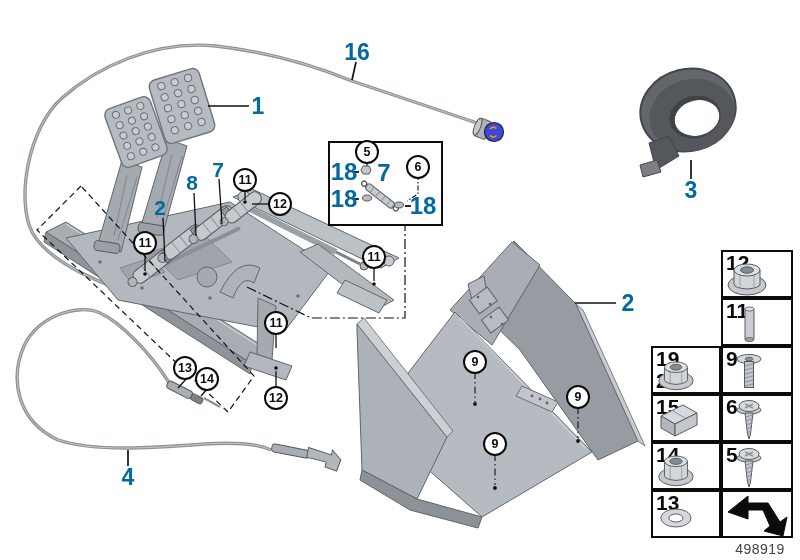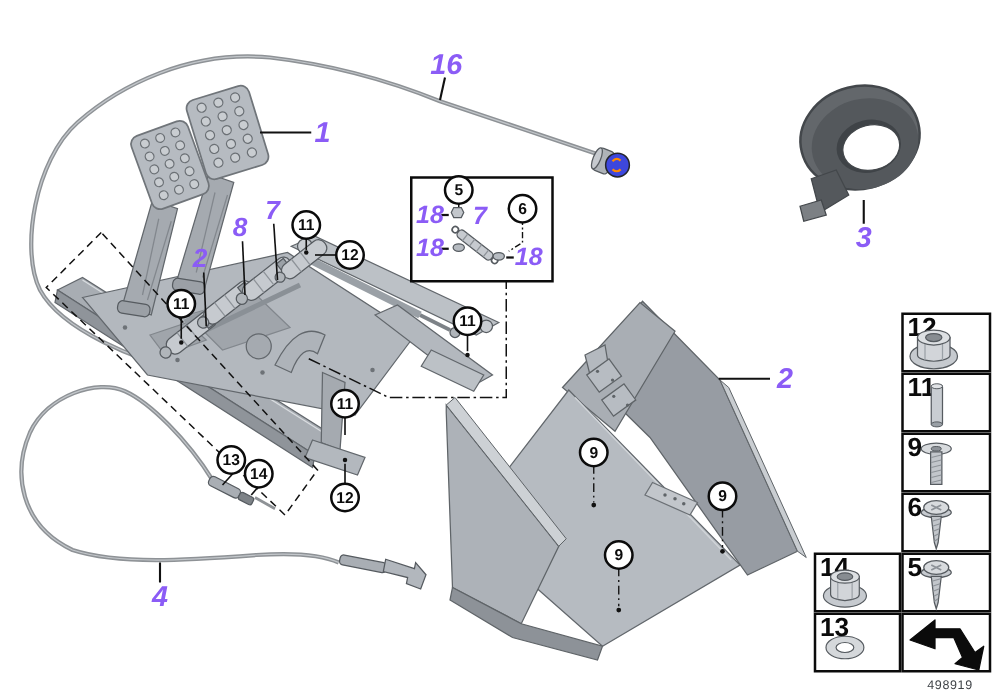--- a/index.html
+++ b/index.html
@@ -1,33 +1,33 @@
 <!DOCTYPE html>
 <html><head>
 <meta charset="utf-8">
 <style>
   html,body{margin:0;padding:0;background:#fff;}
   .stage{position:relative;width:800px;height:560px;background:#ffffff;overflow:hidden;
          font-family:"Liberation Sans",sans-serif;}
   svg{position:absolute;left:0;top:0;}
-  .lbl{position:absolute;transform:translate(-50%,-50%);font-weight:bold;color:#8b5cf6;
-       white-space:nowrap;line-height:1;font-style:italic;}
+  .lbl{position:absolute;transform:translate(-50%,-50%);font-weight:bold;color:#0369a1;
+       white-space:nowrap;line-height:1;}
   .s22{font-size:23px;}
   .s20{font-size:21px;}
-  .s17{font-size:20px;}
+  .s17{font-size:24px;}
   .co{position:absolute;width:20px;height:20px;margin-left:-12px;margin-top:-12px;
       border:2px solid #0b0b0b;border-radius:50%;background:#fff;color:#0b0b0b;
       font-size:12.5px;font-weight:bold;display:flex;align-items:center;justify-content:center;
       line-height:1;}
   .inset{position:absolute;left:328px;top:141px;width:111px;height:81px;border:2px solid #0b0b0b;
          background:transparent;}
   .cell{position:absolute;border:2px solid #0b0b0b;background:#fff;box-sizing:border-box;}
   .cellnum{position:absolute;left:3px;top:0px;font-size:21px;font-weight:bold;color:#0b0b0b;line-height:1.05;}
   .cellicon{position:absolute;right:1px;top:2px;}
-  .partnum{position:absolute;transform:translate(-50%,-50%);font-size:10px;color:#3f4347;letter-spacing:.5px;}
+  .partnum{position:absolute;transform:translate(-50%,-50%);font-size:14px;color:#3f4347;letter-spacing:.5px;}
 </style>
 </head>
 <body>
 
 <div class="stage">
 
 <svg width="800" height="560" viewBox="0 0 800 560">
 
   <g>
     <path d="M150,298 C110,288 50,265 32,232 C16,200 28,128 62,98 C96,68 152,40 216,46 C268,52 310,64 352,81 L477,123" fill="none" stroke="#8e9296" stroke-width="3.4"></path>
@@ -300,34 +300,57 @@
   </svg>
 </div>
 <div class="cell" style="left:721px;top:298px;width:72px;height:48px">
   <span class="cellnum">11</span>
   <svg class="cellicon" width="46" height="44" viewBox="0 0 46 44">
     <rect x="22" y="6" width="9" height="32" rx="1.5" fill="#c9cdd2" stroke="#565b60"></rect>
     <ellipse cx="26.5" cy="7" rx="4.5" ry="2" fill="#e0e2e5" stroke="#565b60" stroke-width="0.8"></ellipse>
     <ellipse cx="26.5" cy="37.5" rx="4.5" ry="2" fill="#9aa0a6" stroke="#565b60" stroke-width="0.8"></ellipse>
   </svg>
 </div>
+<div class="cell" style="left:651px;top:346px;width:70px;height:48px">
+  <span class="cellnum" style="top:0">
+    <span>19</span><br>
+    <span>20</span>
+  </span>
+  <svg class="cellicon" width="44" height="44" viewBox="0 0 46 44">
+    <ellipse cx="24" cy="31" rx="18" ry="9.5" fill="#c6cacf" stroke="#565b60"></ellipse>
+    <path d="M12,30 L12,17 L36,17 L36,30 Q36,34 24,35 Q12,34 12,30 Z" fill="#d2d5d9" stroke="#565b60"></path>
+    <line x1="18" y1="17" x2="18" y2="34" stroke="#9aa0a6"></line>
+        <line x1="30" y1="17" x2="30" y2="34" stroke="#9aa0a6"></line>
+    <ellipse cx="24" cy="17" rx="12" ry="5.5" fill="#dde0e3" stroke="#565b60"></ellipse>
+    <ellipse cx="24" cy="17" rx="6" ry="3" fill="#878c91" stroke="#565b60"></ellipse>
+  </svg>
+</div>
 <div class="cell" style="left:721px;top:346px;width:72px;height:48px">
   <span class="cellnum">9</span>
   <svg class="cellicon" width="46" height="44" viewBox="0 0 46 44">
     <ellipse cx="26" cy="9" rx="12" ry="4.5" fill="#d8dbde" stroke="#565b60"></ellipse>
     <ellipse cx="26" cy="9" rx="4" ry="1.8" fill="#8d9298" stroke="#565b60" stroke-width="0.8"></ellipse>
     <rect x="21.5" y="11.5" width="9" height="26" fill="#c2c6cb" stroke="#565b60"></rect>
     <line x1="22" y1="16" x2="30" y2="14" stroke="#8d9298"></line>
         <line x1="22" y1="20" x2="30" y2="18" stroke="#8d9298"></line>
     <line x1="22" y1="24" x2="30" y2="22" stroke="#8d9298"></line>
         <line x1="22" y1="28" x2="30" y2="26" stroke="#8d9298"></line>
     <line x1="22" y1="32" x2="30" y2="30" stroke="#8d9298"></line>
         <line x1="22" y1="36" x2="30" y2="34" stroke="#8d9298"></line>
   </svg>
 </div>
+<div class="cell" style="left:651px;top:394px;width:70px;height:48px">
+  <span class="cellnum">15</span>
+  <svg class="cellicon" width="46" height="44" viewBox="0 0 46 44">
+    <polygon points="8,18 30,7 44,15 22,26" fill="#d6d9dd" stroke="#565b60"></polygon>
+    <polygon points="8,18 22,26 22,38 8,30" fill="#b2b7bd" stroke="#565b60"></polygon>
+    <polygon points="22,26 44,15 44,27 22,38" fill="#c4c8cd" stroke="#565b60"></polygon>
+    <line x1="19" y1="12.5" x2="33" y2="20.5" stroke="#8d9298"></line>
+  </svg>
+</div>
 <div class="cell" style="left:721px;top:394px;width:72px;height:48px">
   <span class="cellnum">6</span>
   <svg class="cellicon" width="46" height="44" viewBox="0 0 46 44">
     <ellipse cx="26" cy="12" rx="12" ry="4" fill="#c6cacf" stroke="#565b60"></ellipse>
     <ellipse cx="26" cy="8" rx="10" ry="5.5" fill="#d8dbde" stroke="#565b60"></ellipse>
     <path d="M22,6 l8,4 M30,6 l-8,4" stroke="#8d9298" stroke-width="1.4" fill="none"></path>
     <polygon points="22,15 30,15 27.5,36 26,41 24.5,36" fill="#c2c6cb" stroke="#565b60"></polygon>
     <line x1="22.5" y1="19" x2="29.5" y2="17" stroke="#8d9298"></line>
         <line x1="23" y1="23" x2="29" y2="21" stroke="#8d9298"></line>
     <line x1="23.5" y1="27" x2="28.5" y2="25" stroke="#8d9298"></line>

